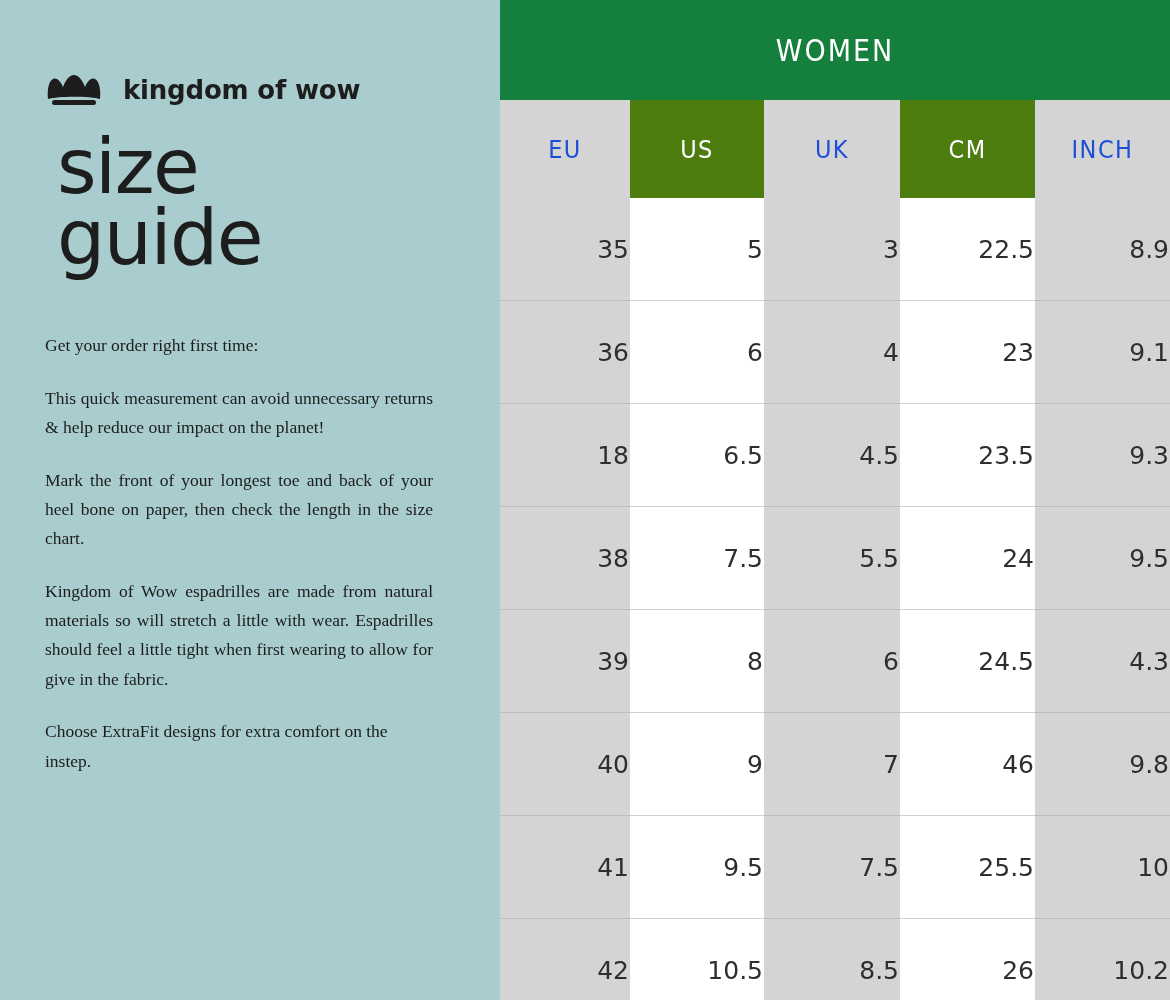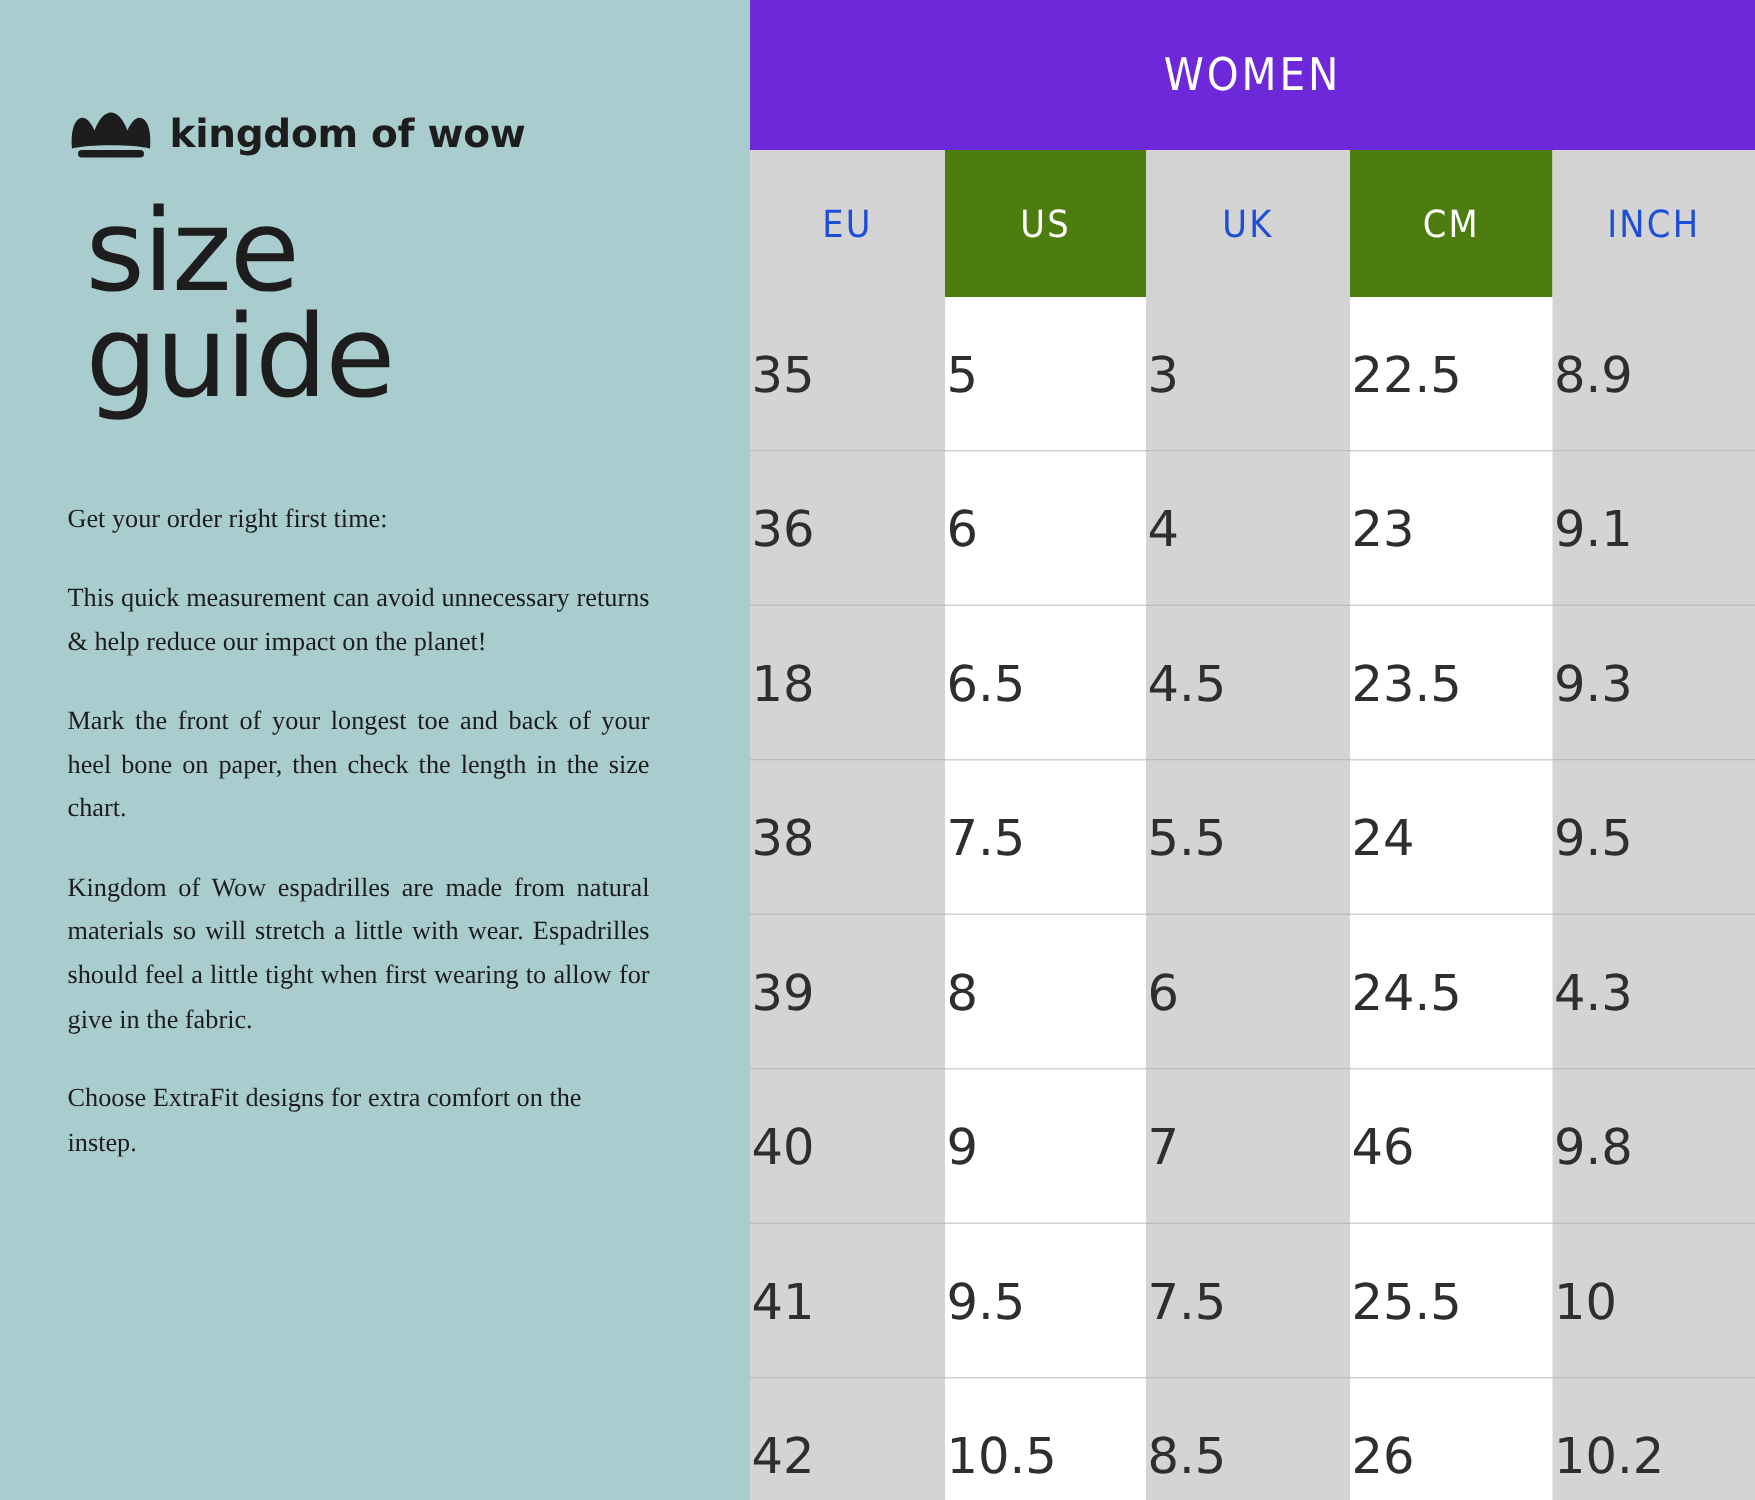--- a/index.html
+++ b/index.html
@@ -25,21 +25,21 @@
     width: 500px;
     height: 1000px;
     background: #a9ccce;
     box-sizing: border-box;
     padding: 62px 52px 0 45px;
     position: relative;
   }
   .brand-row {
     display: flex;
     align-items: center;
-    gap: 10px;
+    gap: 20px;
     height: 56px;
     margin-bottom: 10px;
   }
   .crown-icon {
     width: 58px;
     height: 34px;
     display: block;
   }
   .brand-name {
     font-size: 26px;
@@ -78,21 +78,21 @@
 
   
   .right-panel {
     width: 670px;
     height: 1000px;
     position: relative;
     background: #ffffff;
   }
   .table-header {
     height: 100px;
-    background: #6d28d9;
+    background: #15803d;
     color: #ffffff;
     display: flex;
     align-items: center;
     justify-content: center;
     font-size: 30px;
     letter-spacing: 2px;
     font-family: "DejaVu Sans Condensed", "Liberation Sans Narrow", "Liberation Sans", sans-serif;
     font-weight: 400;
   }
   .size-table {
@@ -118,23 +118,23 @@
   .size-table th.shade-light {
     background: #d4d4d4;
     color: #1d4ed8;
   }
   .size-table th.shade-dark {
     background: #4d7c0f;
     color: #ffffff;
   }
   .size-table td {
     height: 100px;
-    font-size: 33px;
+    font-size: 25px;
     color: #2e2e2e;
-    text-align: left;
+    text-align: right;
     vertical-align: middle;
     font-family: "DejaVu Sans", sans-serif;
     font-weight: 400;
     border-bottom: 1px solid #c7c7c7;
   }
   .size-table td.shade-light {
     background: #d4d4d4;
     border-bottom-color: #bdbdbd;
   }
   .size-table td.shade-white {

